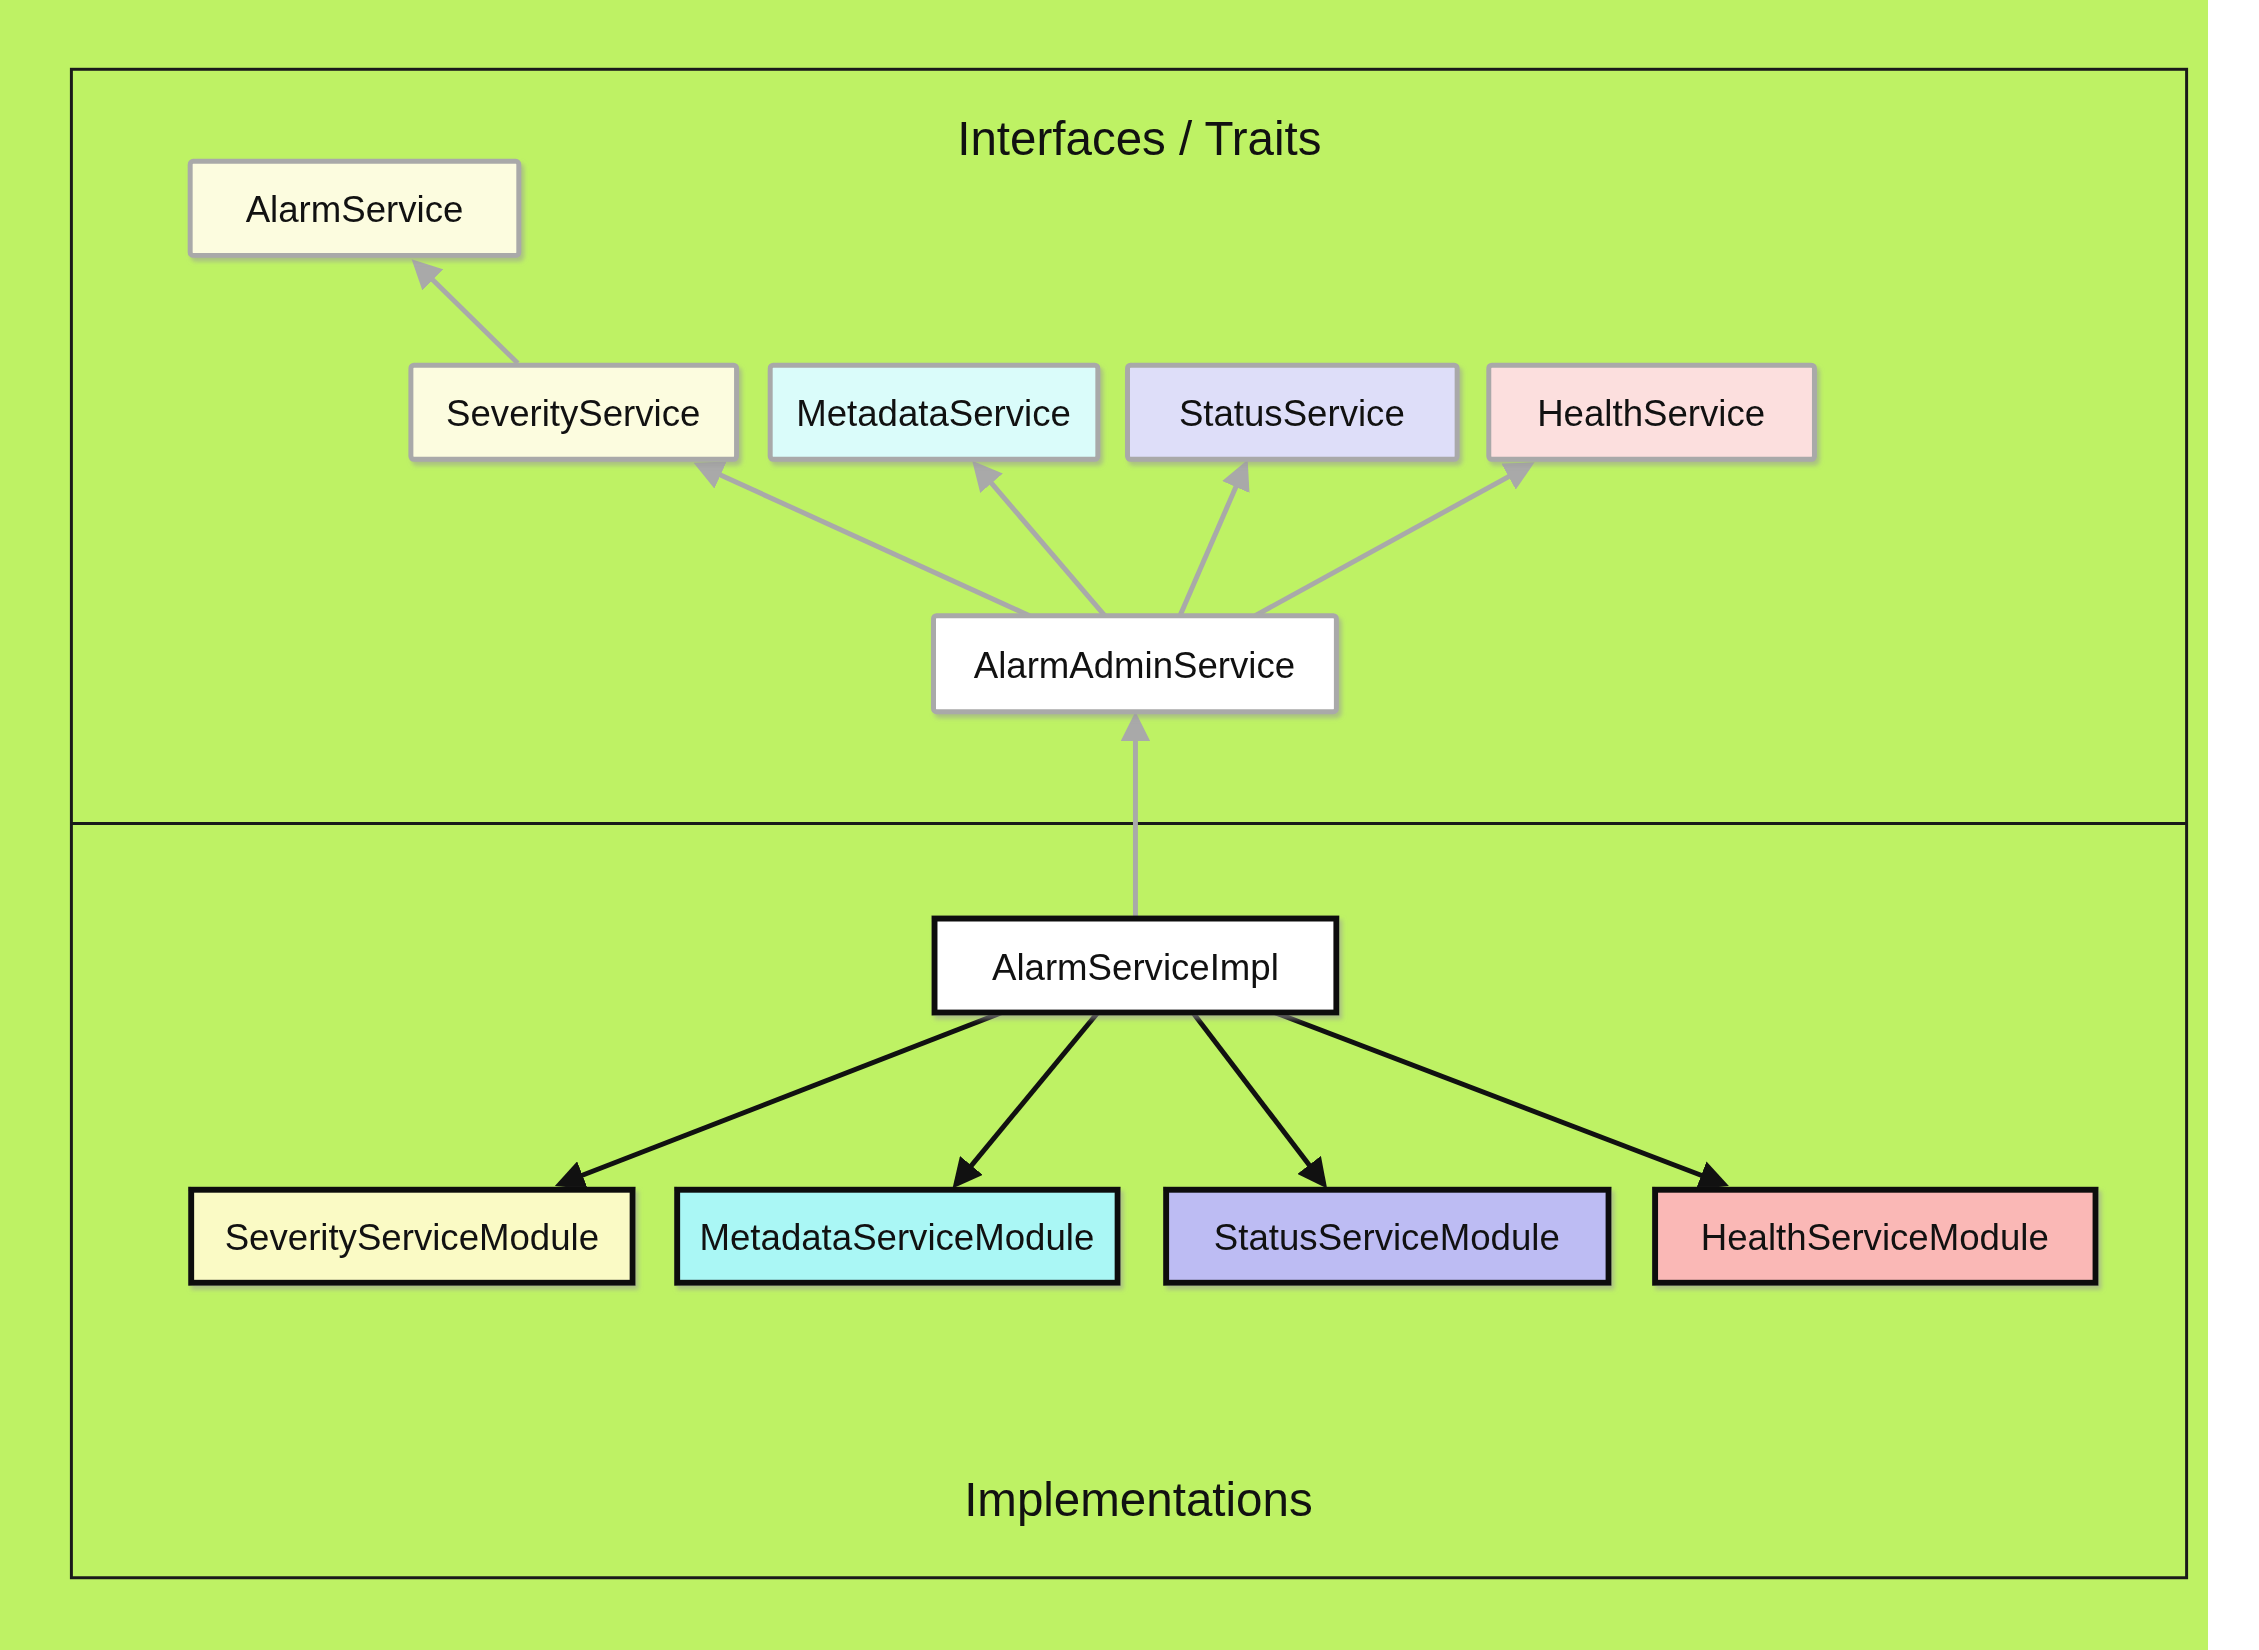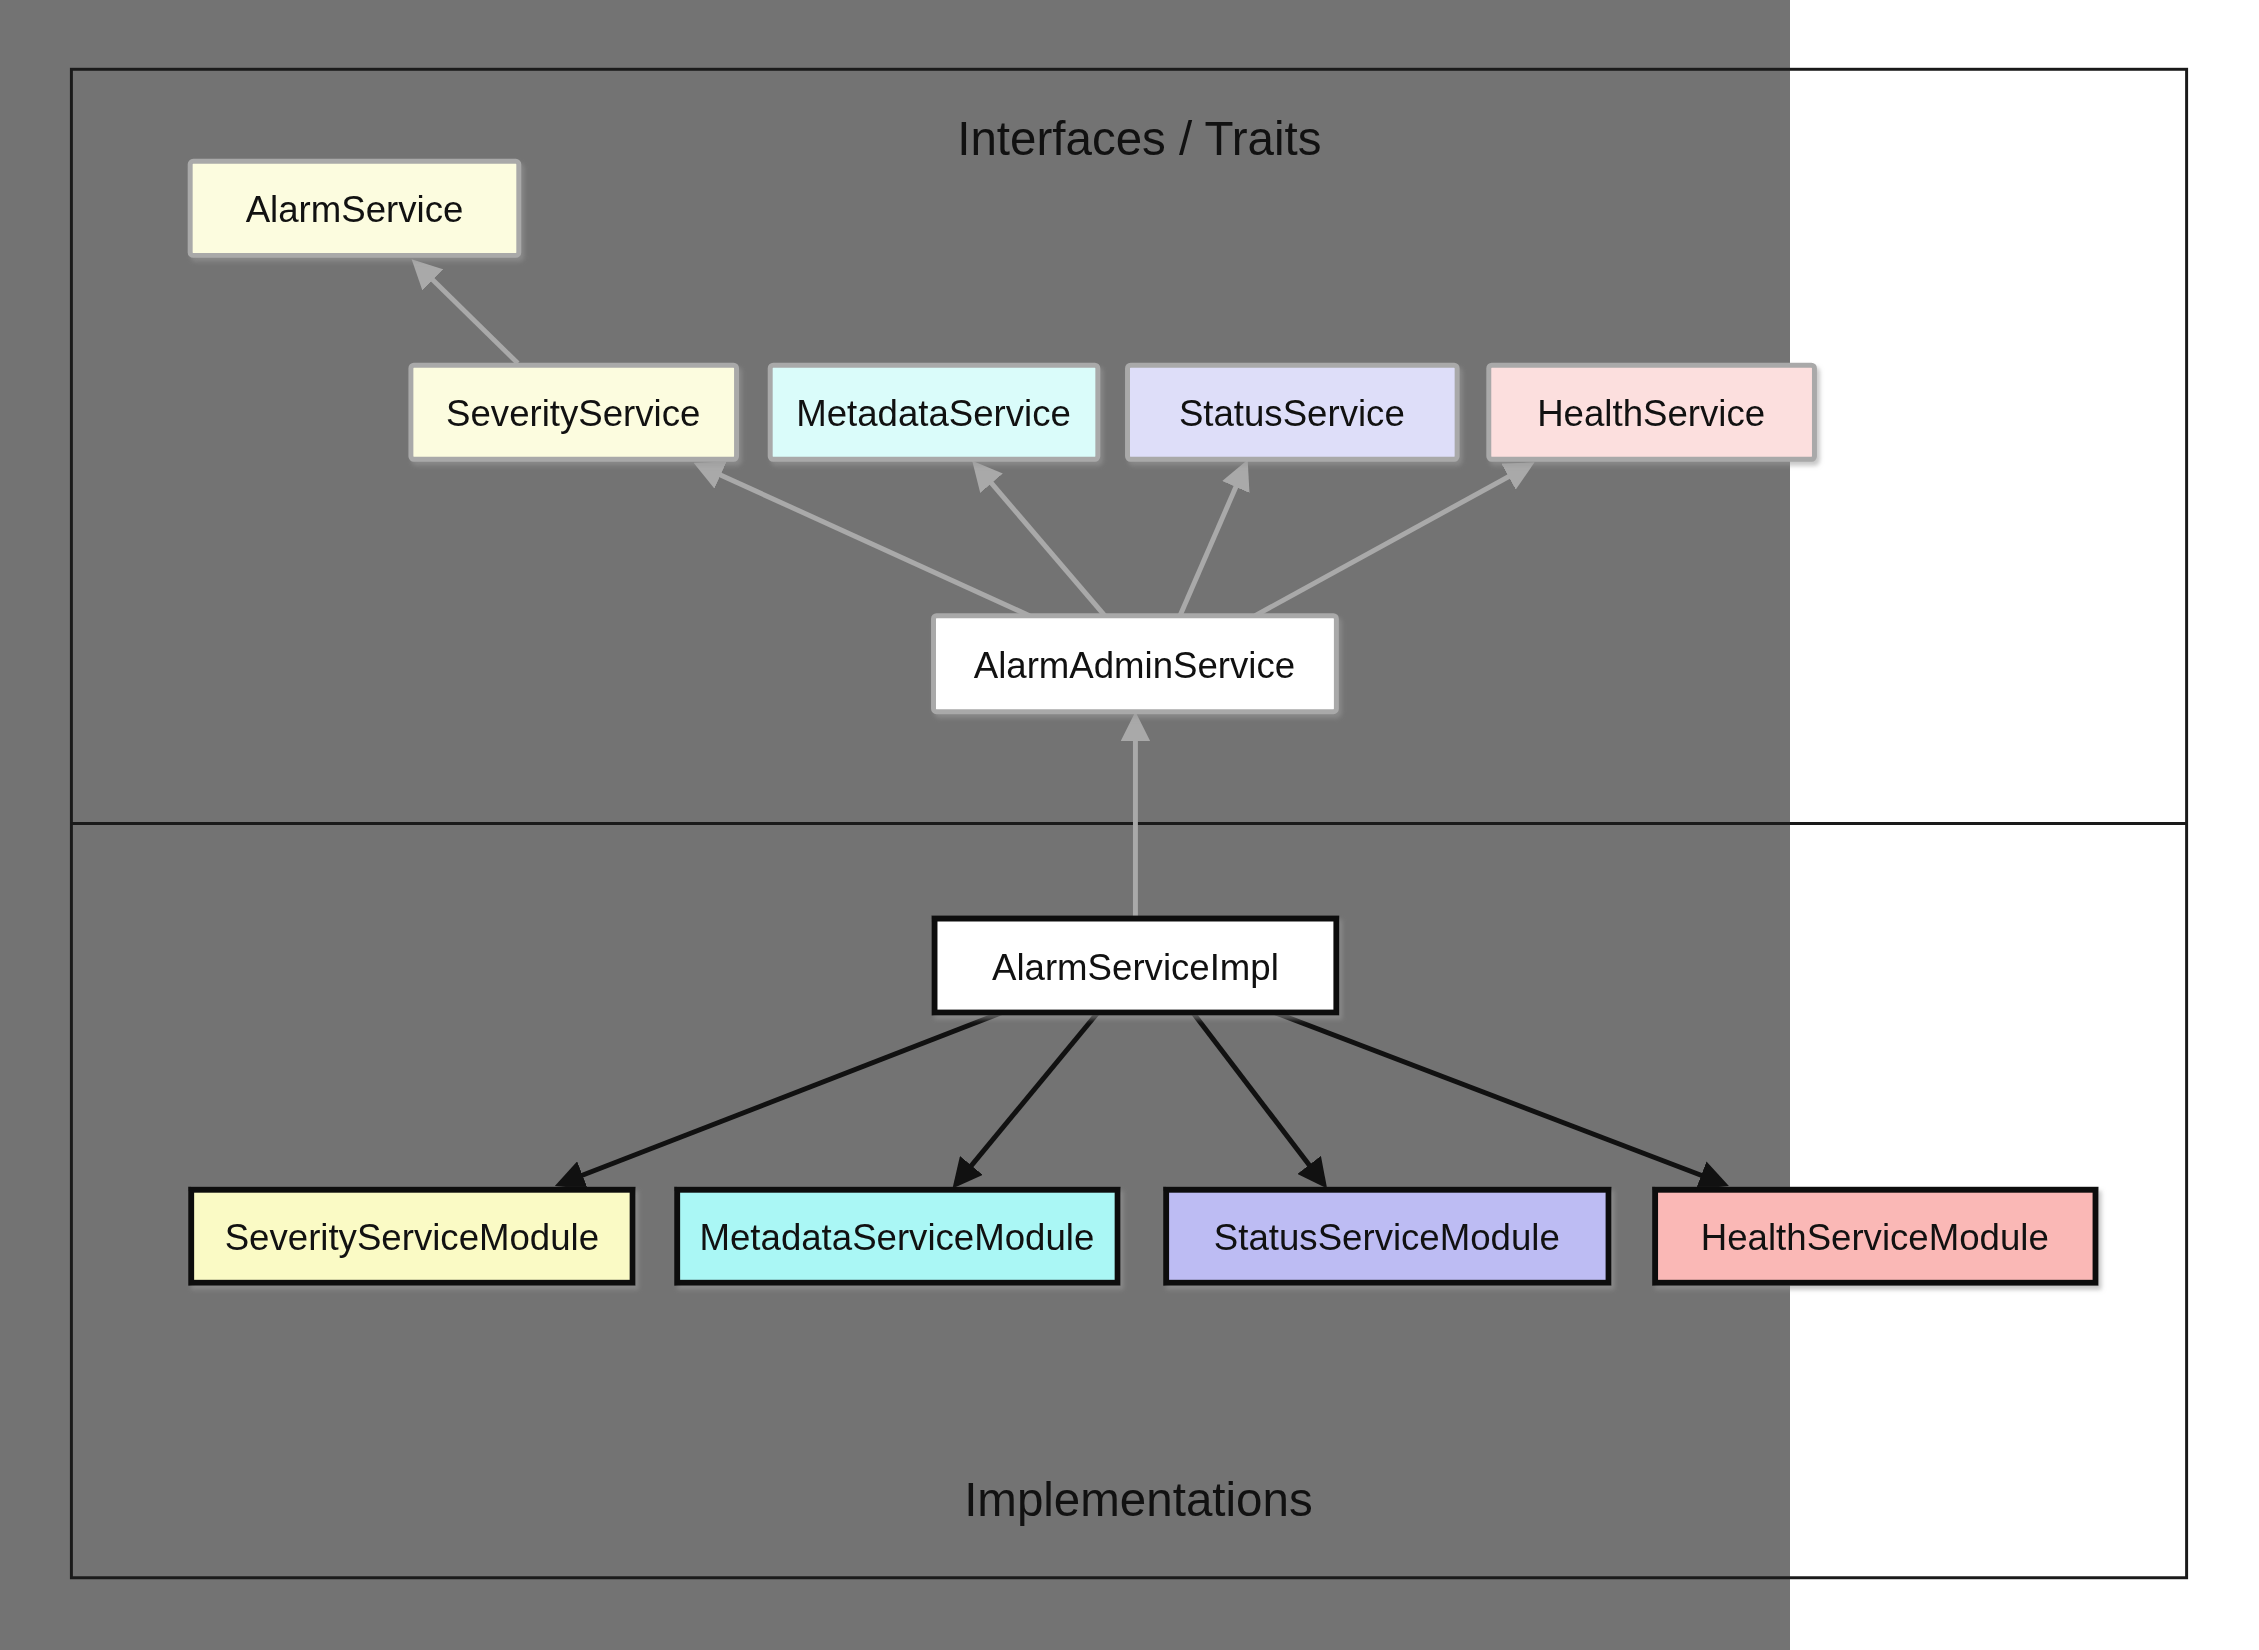--- a/index.html
+++ b/index.html
@@ -2,23 +2,23 @@
 <html><head>
 <meta charset="utf-8">
 <style>
   html, body {
     margin: 0;
     padding: 0;
     background: #ffffff;
   }
   .stage {
     position: relative;
-    width: 1790px;
+    width: 2208px;
     height: 1650px;
-    background: #737373;
+    background: #bef264;
     font-family: "Liberation Sans", "DejaVu Sans", sans-serif;
   }
   svg { display: block; }
   .section-title {
     font-family: "Liberation Sans", "DejaVu Sans", sans-serif;
     font-size: 48px;
     fill: #111111;
   }
   .node-label {
     font-family: "Liberation Sans", "DejaVu Sans", sans-serif;

